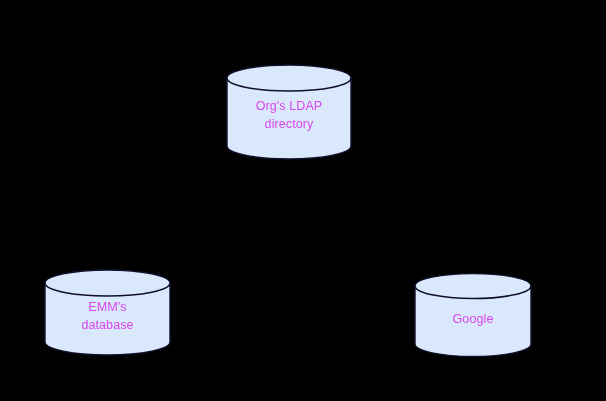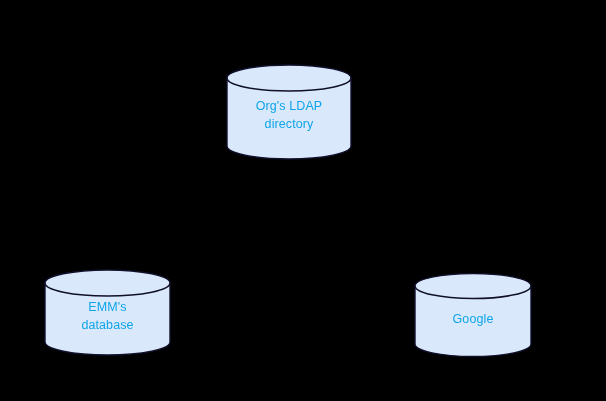--- a/index.html
+++ b/index.html
@@ -25,21 +25,21 @@
     position: absolute;
     left: 0;
     top: 0;
     display: block;
   }
   .cyl-label {
     position: absolute;
     left: 0;
     right: 0;
     text-align: center;
-    color: #0ea5e9;
+    color: #d946ef;
     font-family: "Liberation Sans", sans-serif;
     font-size: 12.5px;
     line-height: 18px;
     white-space: pre-line;
     letter-spacing: 0.1px;
     pointer-events: none;
   }
 </style>
 </head>
 <body>

